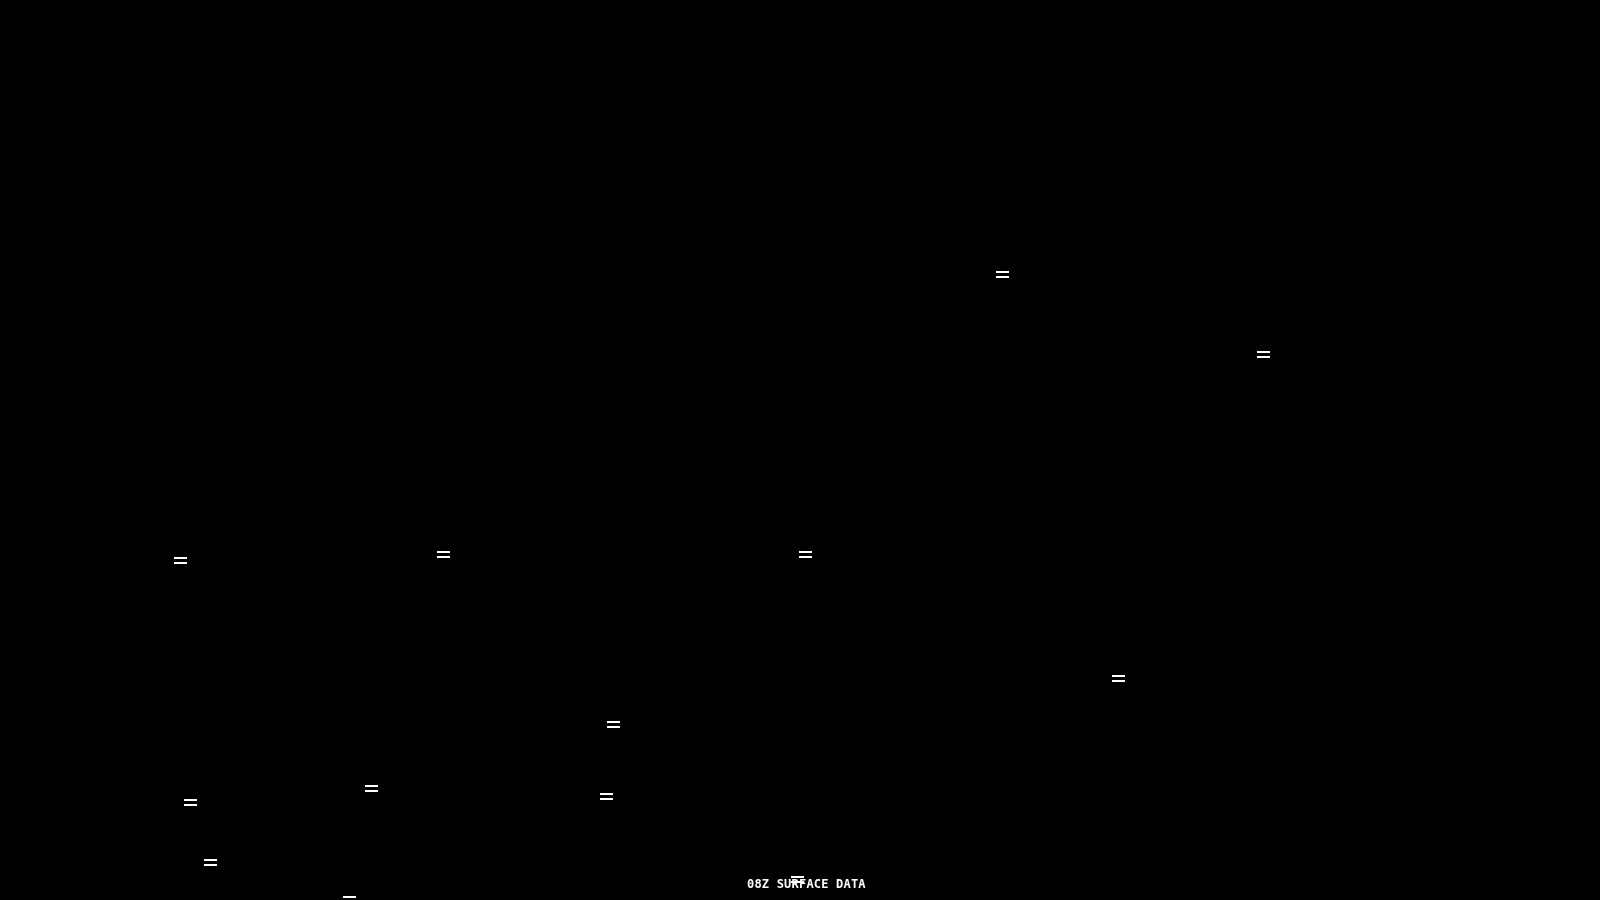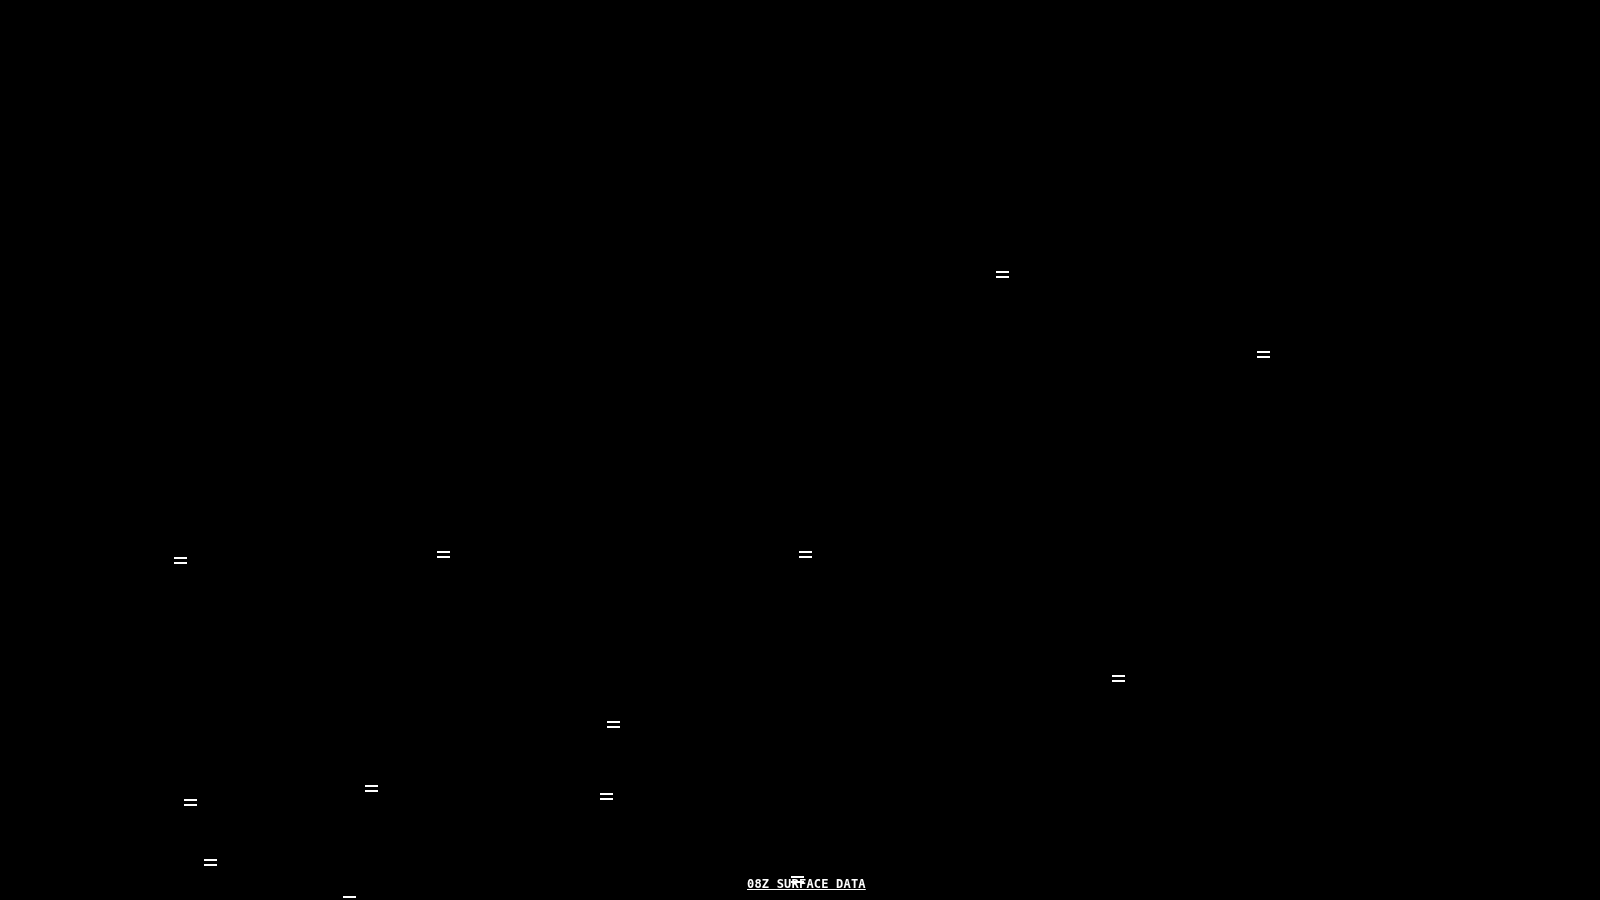--- a/index.html
+++ b/index.html
@@ -32,21 +32,20 @@
     position: absolute;
     left: 747px;
     top: 877px;
     font-family: "DejaVu Sans Mono", "Liberation Mono", monospace;
     font-size: 12px;
     font-weight: bold;
     letter-spacing: 0.2px;
     line-height: 14px;
     white-space: pre;
     color: currentColor;
-    text-decoration: underline;
   }
 </style>
 </head>
 <body style="background: rgb(0, 0, 0);">
 
 <div class="screen" style="color: rgb(255, 255, 255);">
   <div id="station-layer">
       <div class="mist" style="left: 996px; top: 271px;"></div>
       <div class="mist" style="left: 1257px; top: 351px;"></div>
       <div class="mist" style="left: 437px; top: 551px;"></div>

